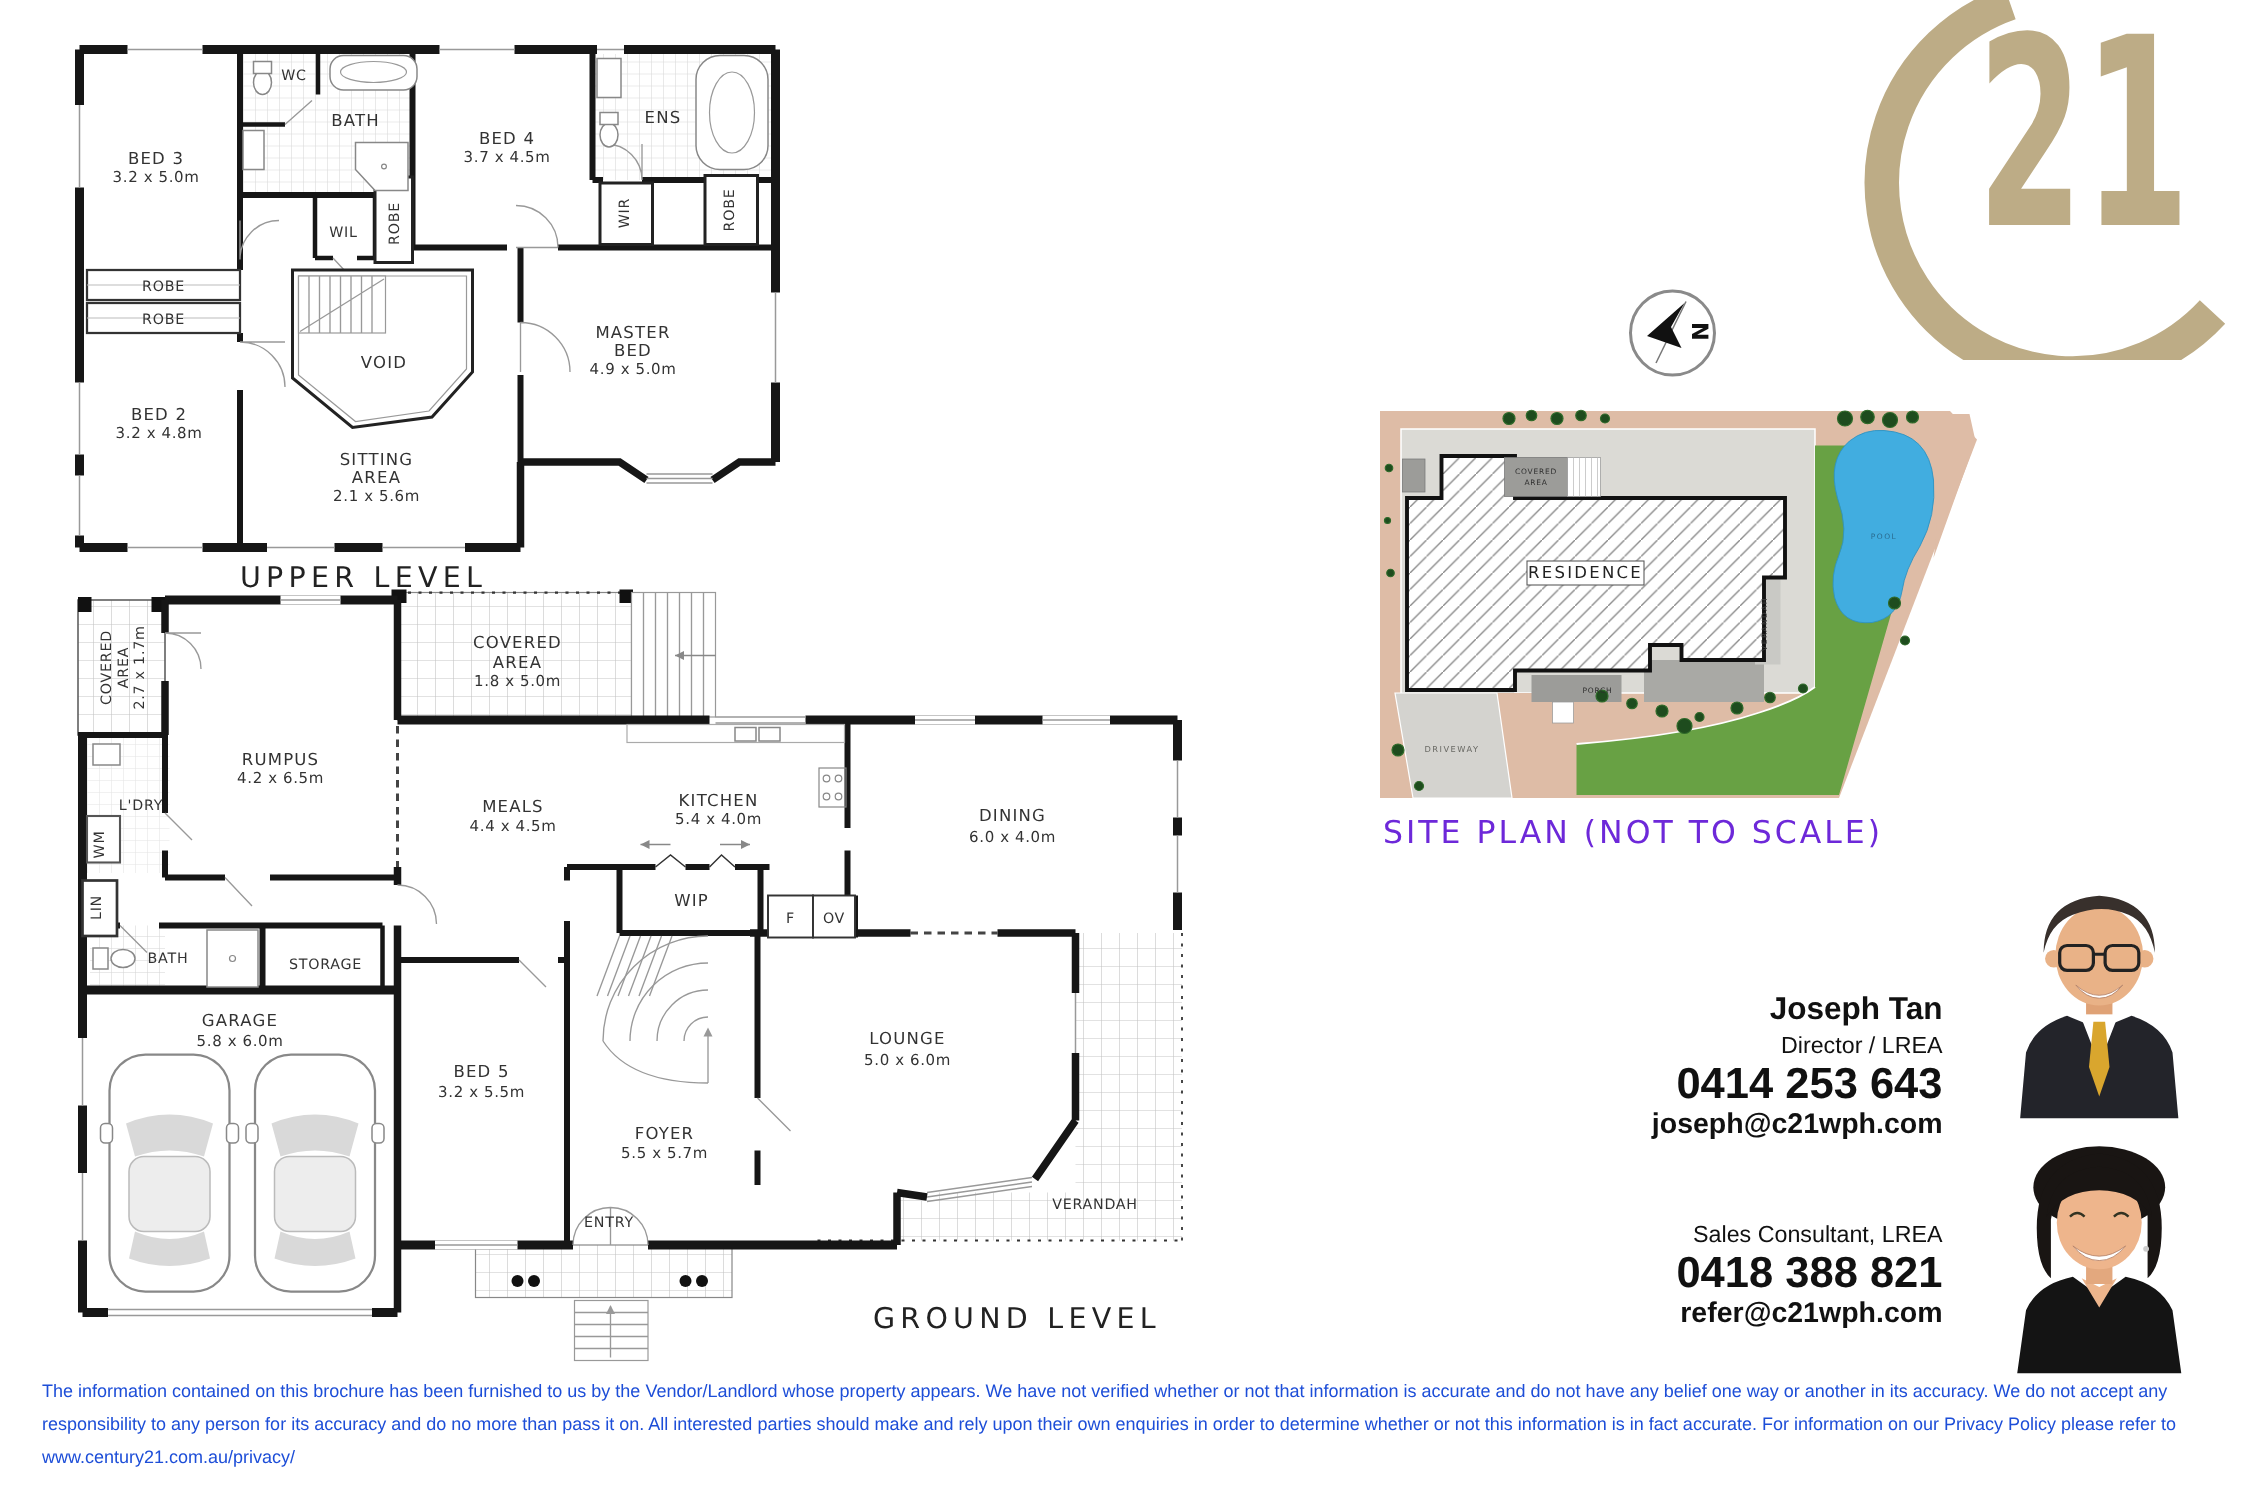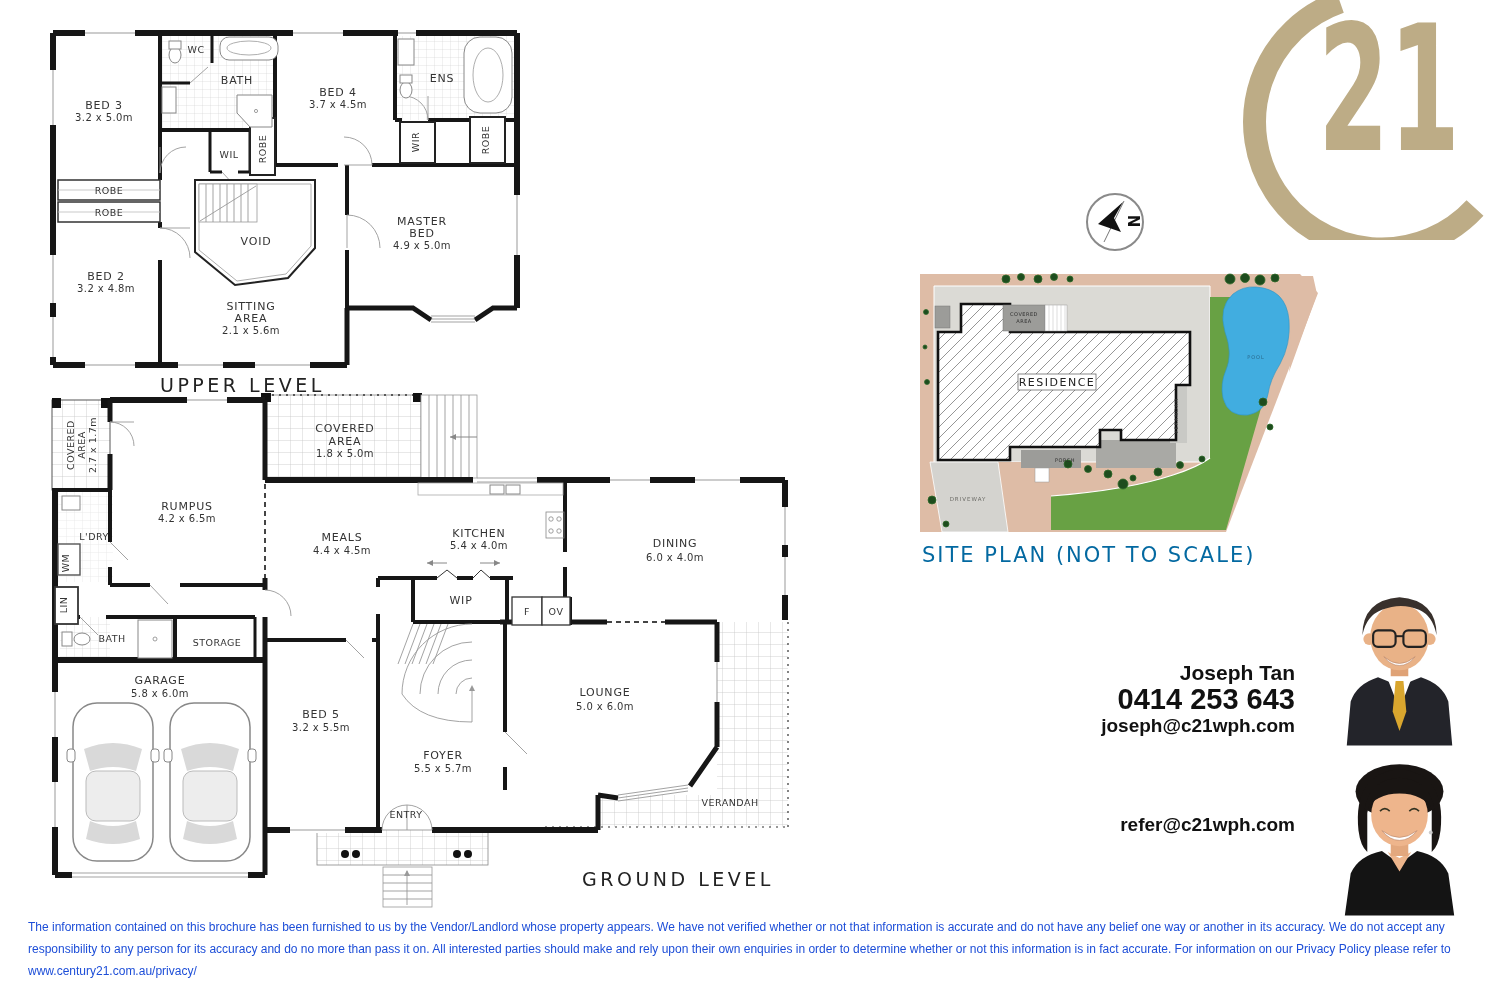--- a/index.html
+++ b/index.html
@@ -2,21 +2,21 @@
 <html><head>
 <meta charset="utf-8">
 <style>
   html,body{margin:0;padding:0;background:#fff;}
   #page{position:relative;width:1500px;height:1000px;background:#fff;overflow:hidden;
         font-family:"DejaVu Sans",sans-serif;}
   .abs{position:absolute;}
   .plan-title{font-family:"DejaVu Sans",sans-serif;font-size:19px;letter-spacing:3.5px;
               color:#222;white-space:nowrap;}
   .site-title{font-family:"DejaVu Sans",sans-serif;font-size:21px;letter-spacing:2px;
-              color:#0369a1;white-space:nowrap;}
+              color:#6d28d9;white-space:nowrap;}
   .agent-block{width:300px;text-align:right;font-family:"Liberation Sans",sans-serif;color:#111;}
   .agent-name{font-size:21px;font-weight:700;line-height:26px;}
   .agent-title{font-size:15.5px;font-weight:400;line-height:24px;}
   .agent-phone{font-size:29px;font-weight:700;line-height:27px;}
   .agent-email{font-size:19px;font-weight:700;line-height:26px;}
   #disclaimer{font-family:"Liberation Sans",sans-serif;font-size:12px;line-height:21.8px;
               color:#1d4ed8;width:1447px;}
   svg text{font-family:"DejaVu Sans",sans-serif;}
   .rm{font-size:11px;fill:#333;letter-spacing:.8px;text-anchor:middle;}
   .dm{font-size:10px;fill:#333;letter-spacing:.4px;text-anchor:middle;}
@@ -372,40 +372,43 @@
   <text x="45" y="31" font-size="15" font-weight="bold" fill="#111" text-anchor="middle" transform="rotate(90 45 31)">N</text>
 </svg>
 
 <svg class="abs" style="left:1228px;top:0px" width="260" height="240" viewBox="0 0 260 240">
   <path d="M112,2 A127,127 0 1 0 247,208" fill="none" stroke="#bdac86" stroke-width="23"></path>
   <text x="90" y="150" font-size="175" font-weight="bold" fill="#bdac86" textLength="142" lengthAdjust="spacingAndGlyphs">21</text>
 </svg>
 
 <div class="abs agent-block" style="left:995px;top:660px">
   <div class="agent-name">Joseph Tan</div>
+  <div class="agent-title">Director / LREA</div>
   <div class="agent-phone">0414 253 643</div>
   <div class="agent-email">joseph@c21wph.com</div>
 </div>
 <svg class="abs" style="left:1337px;top:582px" width="125" height="166" viewBox="0 0 128 165">
   <rect width="128" height="165" fill="#fff"></rect>
   <path d="M10,165 L14,120 Q20,102 42,95 L64,104 L86,95 Q108,102 114,120 L118,165 Z" fill="#23242a"></path>
   <path d="M50,92 L64,128 L78,92 L64,99 Z" fill="#fff"></path>
   <rect x="55" y="76" width="18" height="18" fill="#dfa276"></rect>
   <polygon points="60,99 68,99 71,130 64,150 57,130" fill="#d9a62e"></polygon>
   <circle cx="33" cy="56" r="6" fill="#e9b287"></circle>
       <circle cx="95" cy="56" r="6" fill="#e9b287"></circle>
   <ellipse cx="64" cy="54" rx="30" ry="34" fill="#e9b287"></ellipse>
   <path d="M26,52 Q26,16 64,13 Q102,16 102,52 Q98,32 84,26 Q66,18 46,26 Q30,32 26,52 Z" fill="#38302c"></path>
   <rect x="37" y="47" width="23" height="17" rx="5" fill="none" stroke="#222" stroke-width="2.2"></rect>
   <rect x="68" y="47" width="23" height="17" rx="5" fill="none" stroke="#222" stroke-width="2.2"></rect>
   <line x1="60" y1="53" x2="68" y2="53" stroke="#222" stroke-width="2"></line>
   <path d="M48,74 Q64,88 80,74 Q73,83 64,83 Q55,83 48,74 Z" fill="#fff" stroke="#b5836a" stroke-width=".6"></path>
 </svg>
 
 <div class="abs agent-block" style="left:995px;top:812px">
+  <div class="agent-title">Sales Consultant, LREA</div>
+  <div class="agent-phone">0418 388 821</div>
   <div class="agent-email">refer@c21wph.com</div>
 </div>
 <svg class="abs" style="left:1337px;top:752px" width="125" height="166" viewBox="0 0 128 165">
   <rect width="128" height="165" fill="#fff"></rect>
   <path d="M8,165 L14,122 Q22,104 46,99 L64,112 L82,99 Q106,104 114,122 L120,165 Z" fill="#141414"></path>
   <polygon points="52,100 64,120 76,100 64,106" fill="#edb58c"></polygon>
   <rect x="55" y="84" width="18" height="20" fill="#e3a87e"></rect>
   <ellipse cx="64" cy="38" rx="45" ry="28" fill="#191513"></ellipse>
   <path d="M22,78 Q16,20 64,15 Q112,20 106,78 Q104,94 97,100 L97,58 Q94,40 84,36 L44,36 Q34,42 31,60 L31,100 Q24,94 22,78 Z" fill="#191513"></path>
   <ellipse cx="64" cy="62" rx="29" ry="32" fill="#eeb58c"></ellipse>

